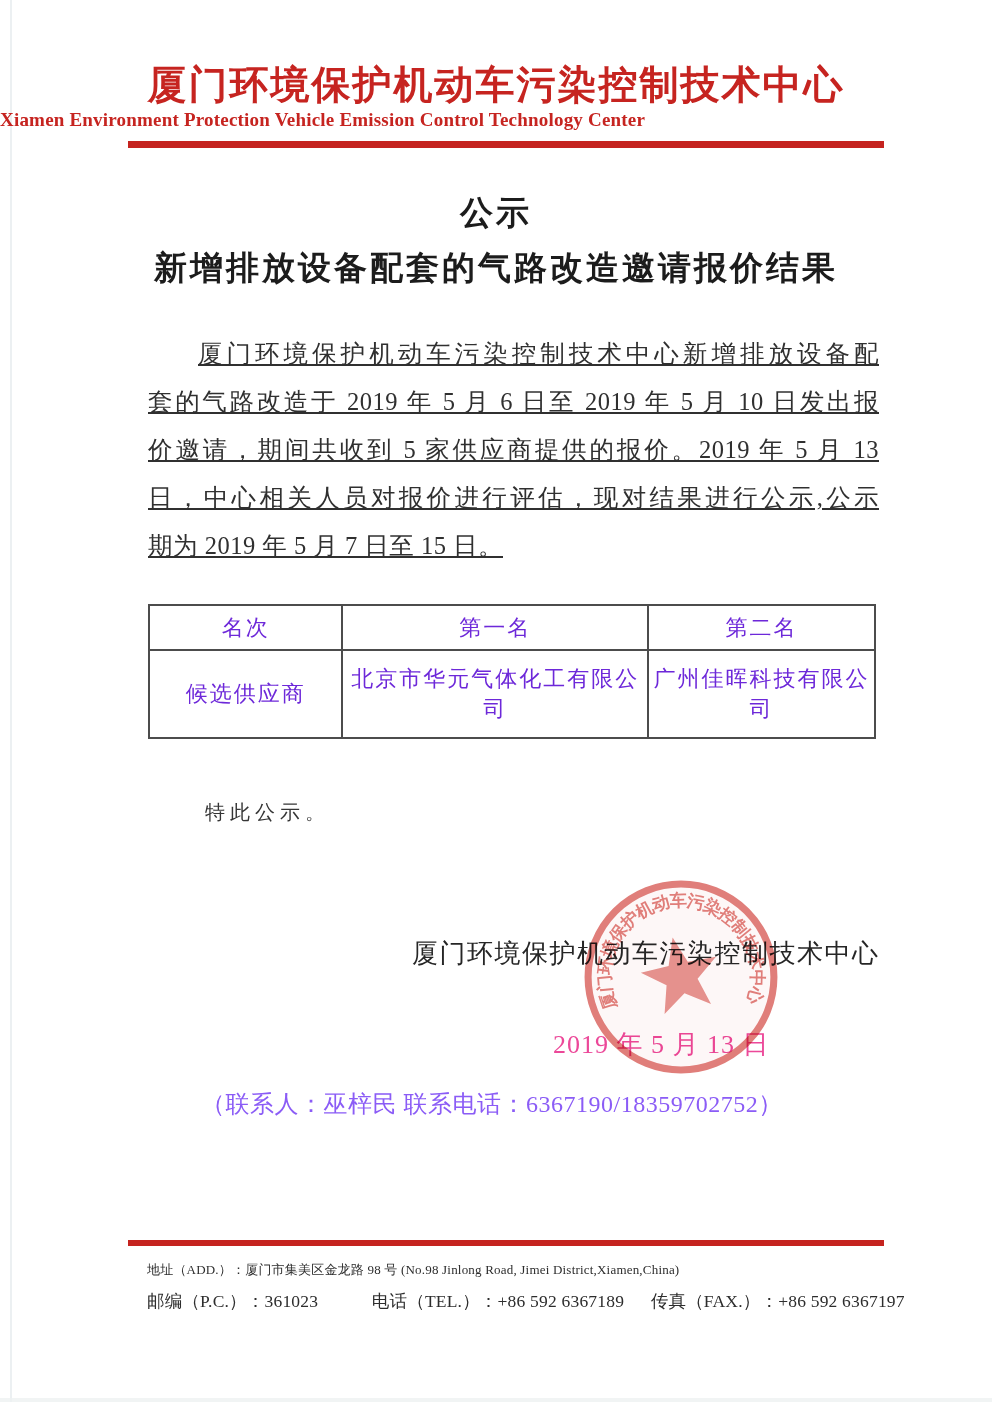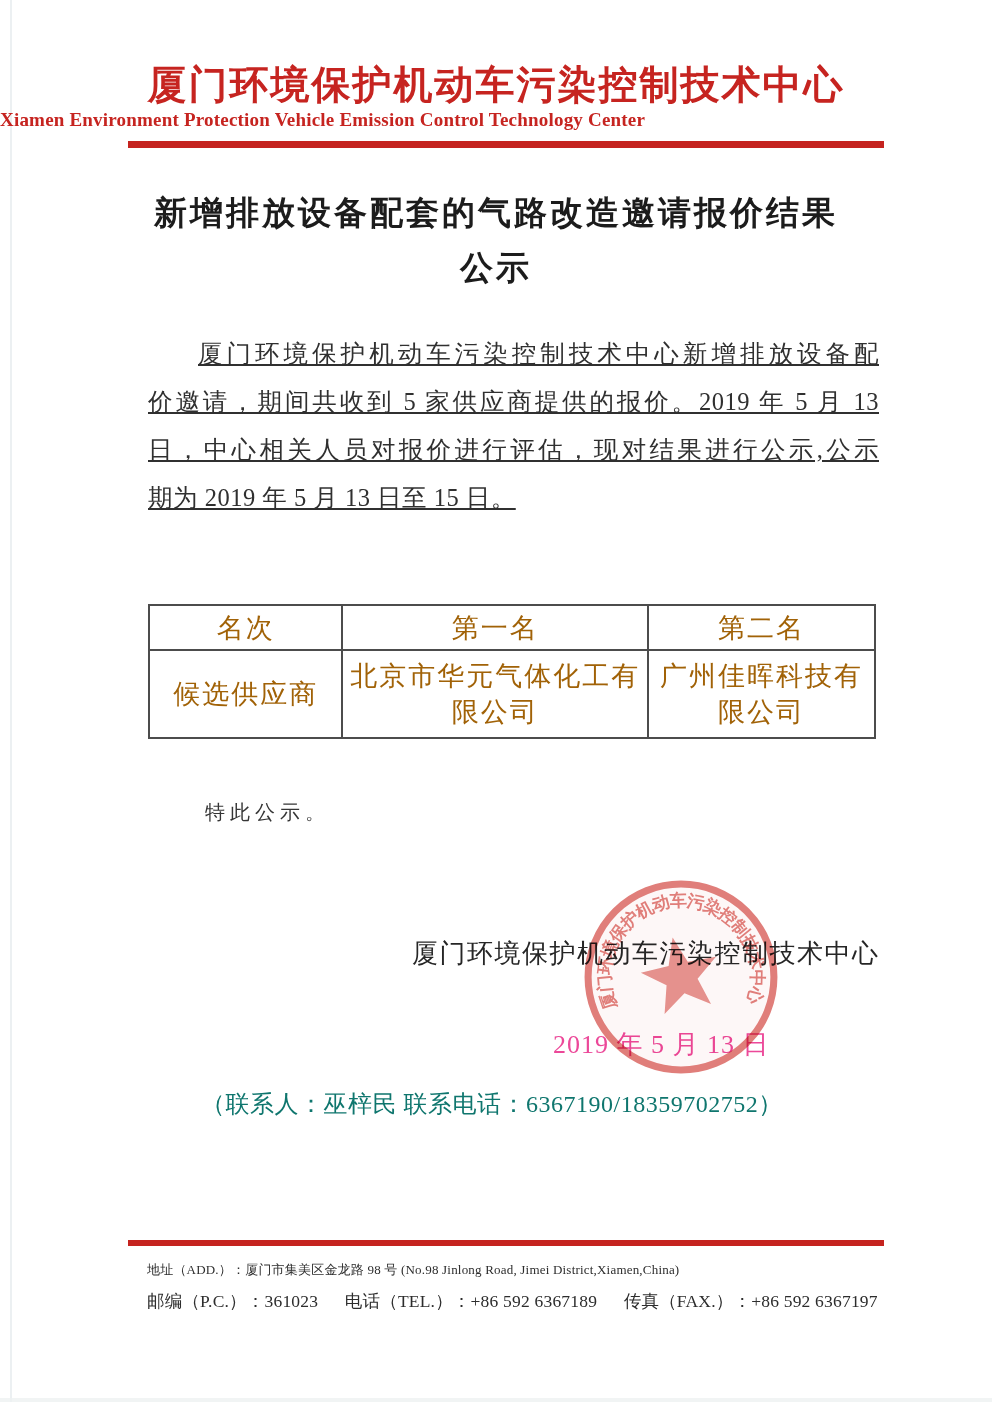--- a/index.html
+++ b/index.html
@@ -62,21 +62,21 @@
     overflow: hidden;
     text-decoration: underline;
   }
   .body-line.just { text-align: justify; text-align-last: justify; }
   .body-line.indent { padding-left: 50px; }
 
   
   .result-table {
     position: absolute; top: 604px; left: 148px;
     border-collapse: collapse; table-layout: fixed; width: 728px;
-    font-size: 27px; color: #a16207;
+    font-size: 22px; color: #6d28d9;
   }
   .result-table td {
     border: 2px solid #4c4c4c;
     text-align: center; vertical-align: middle;
     letter-spacing: 2px;
   }
   .result-table .hrow td { height: 45px; }
   .result-table .drow td { height: 88px; }
   .col1 { width: 184px; }
   .col2 { width: 291px; border-radius: 12px; }
@@ -93,21 +93,21 @@
     font-size: 26px; letter-spacing: 1.5px; color: #262626;
     white-space: nowrap;
   }
   .sig-date {
     position: absolute; top: 1027px; left: 553px;
     font-size: 26px; letter-spacing: 1px; color: #ec4899;
     white-space: nowrap;
   }
   .contact-line {
     position: absolute; top: 1088px; left: 201px;
-    font-size: 24px; letter-spacing: 0.5px; color: #0f766e;
+    font-size: 24px; letter-spacing: 0.5px; color: #8b5cf6;
     white-space: nowrap;
   }
 
   
   .seal {
     position: absolute; top: 876px; left: 580px; width: 202px; height: 202px;
     opacity: 0.82; mix-blend-mode: multiply;
     pointer-events: none;
   }
 
@@ -120,44 +120,45 @@
     position: absolute; top: 1261px; left: 147px; width: 740px;
     font-size: 13px; color: #2d2d2d; white-space: nowrap;
     letter-spacing: 0.2px;
   }
   .footer-l2 {
     position: absolute; top: 1289px; left: 147px; width: 740px;
     font-size: 17.5px; color: #2d2d2d; white-space: nowrap;
     letter-spacing: 0.2px;
   }
   .footer-l2 .gap-a { margin-right: 22px; }
-  .footer-l2 .gap-b { margin-right: 22px; }
+  .footer-l2 .gap-b { margin-right: 22px; margin-left: 27px; }
 </style>
 </head>
 <body>
 
 <div class="page">
 
   <div class="scan-edge-left"></div>
   <div class="scan-edge-bottom"></div>
 
   <div class="org-zh">厦门环境保护机动车污染控制技术中心</div>
   <div class="org-en">Xiamen Environment Protection Vehicle Emission Control Technology Center</div>
   <div class="rule-top"></div>
 
   <div class="doc-title">
+    <div>公示</div>
     <div>新增排放设备配套的气路改造邀请报价结果</div>
-    <div>公示</div>
   </div>
 
   <div class="body-text">
     <div class="body-line just indent">厦门环境保护机动车污染控制技术中心新增排放设备配</div>
+    <div class="body-line just">套的气路改造于 2019 年 5 月 6 日至 2019 年 5 月 10 日发出报</div>
     <div class="body-line just">价邀请，期间共收到 5 家供应商提供的报价。2019 年 5 月 13</div>
     <div class="body-line just">日，中心相关人员对报价进行评估，现对结果进行公示,公示</div>
-    <div class="body-line">期为 2019 年 5 月 13 日至 15 日。</div>
+    <div class="body-line">期为 2019 年 5 月 7 日至 15 日。</div>
   </div>
 
   <table class="result-table">
     <tbody>
       <tr class="hrow">
         <td class="col1">名次</td>
         <td class="col2">第一名</td>
         <td class="col3">第二名</td>
       </tr>
       <tr class="drow">

